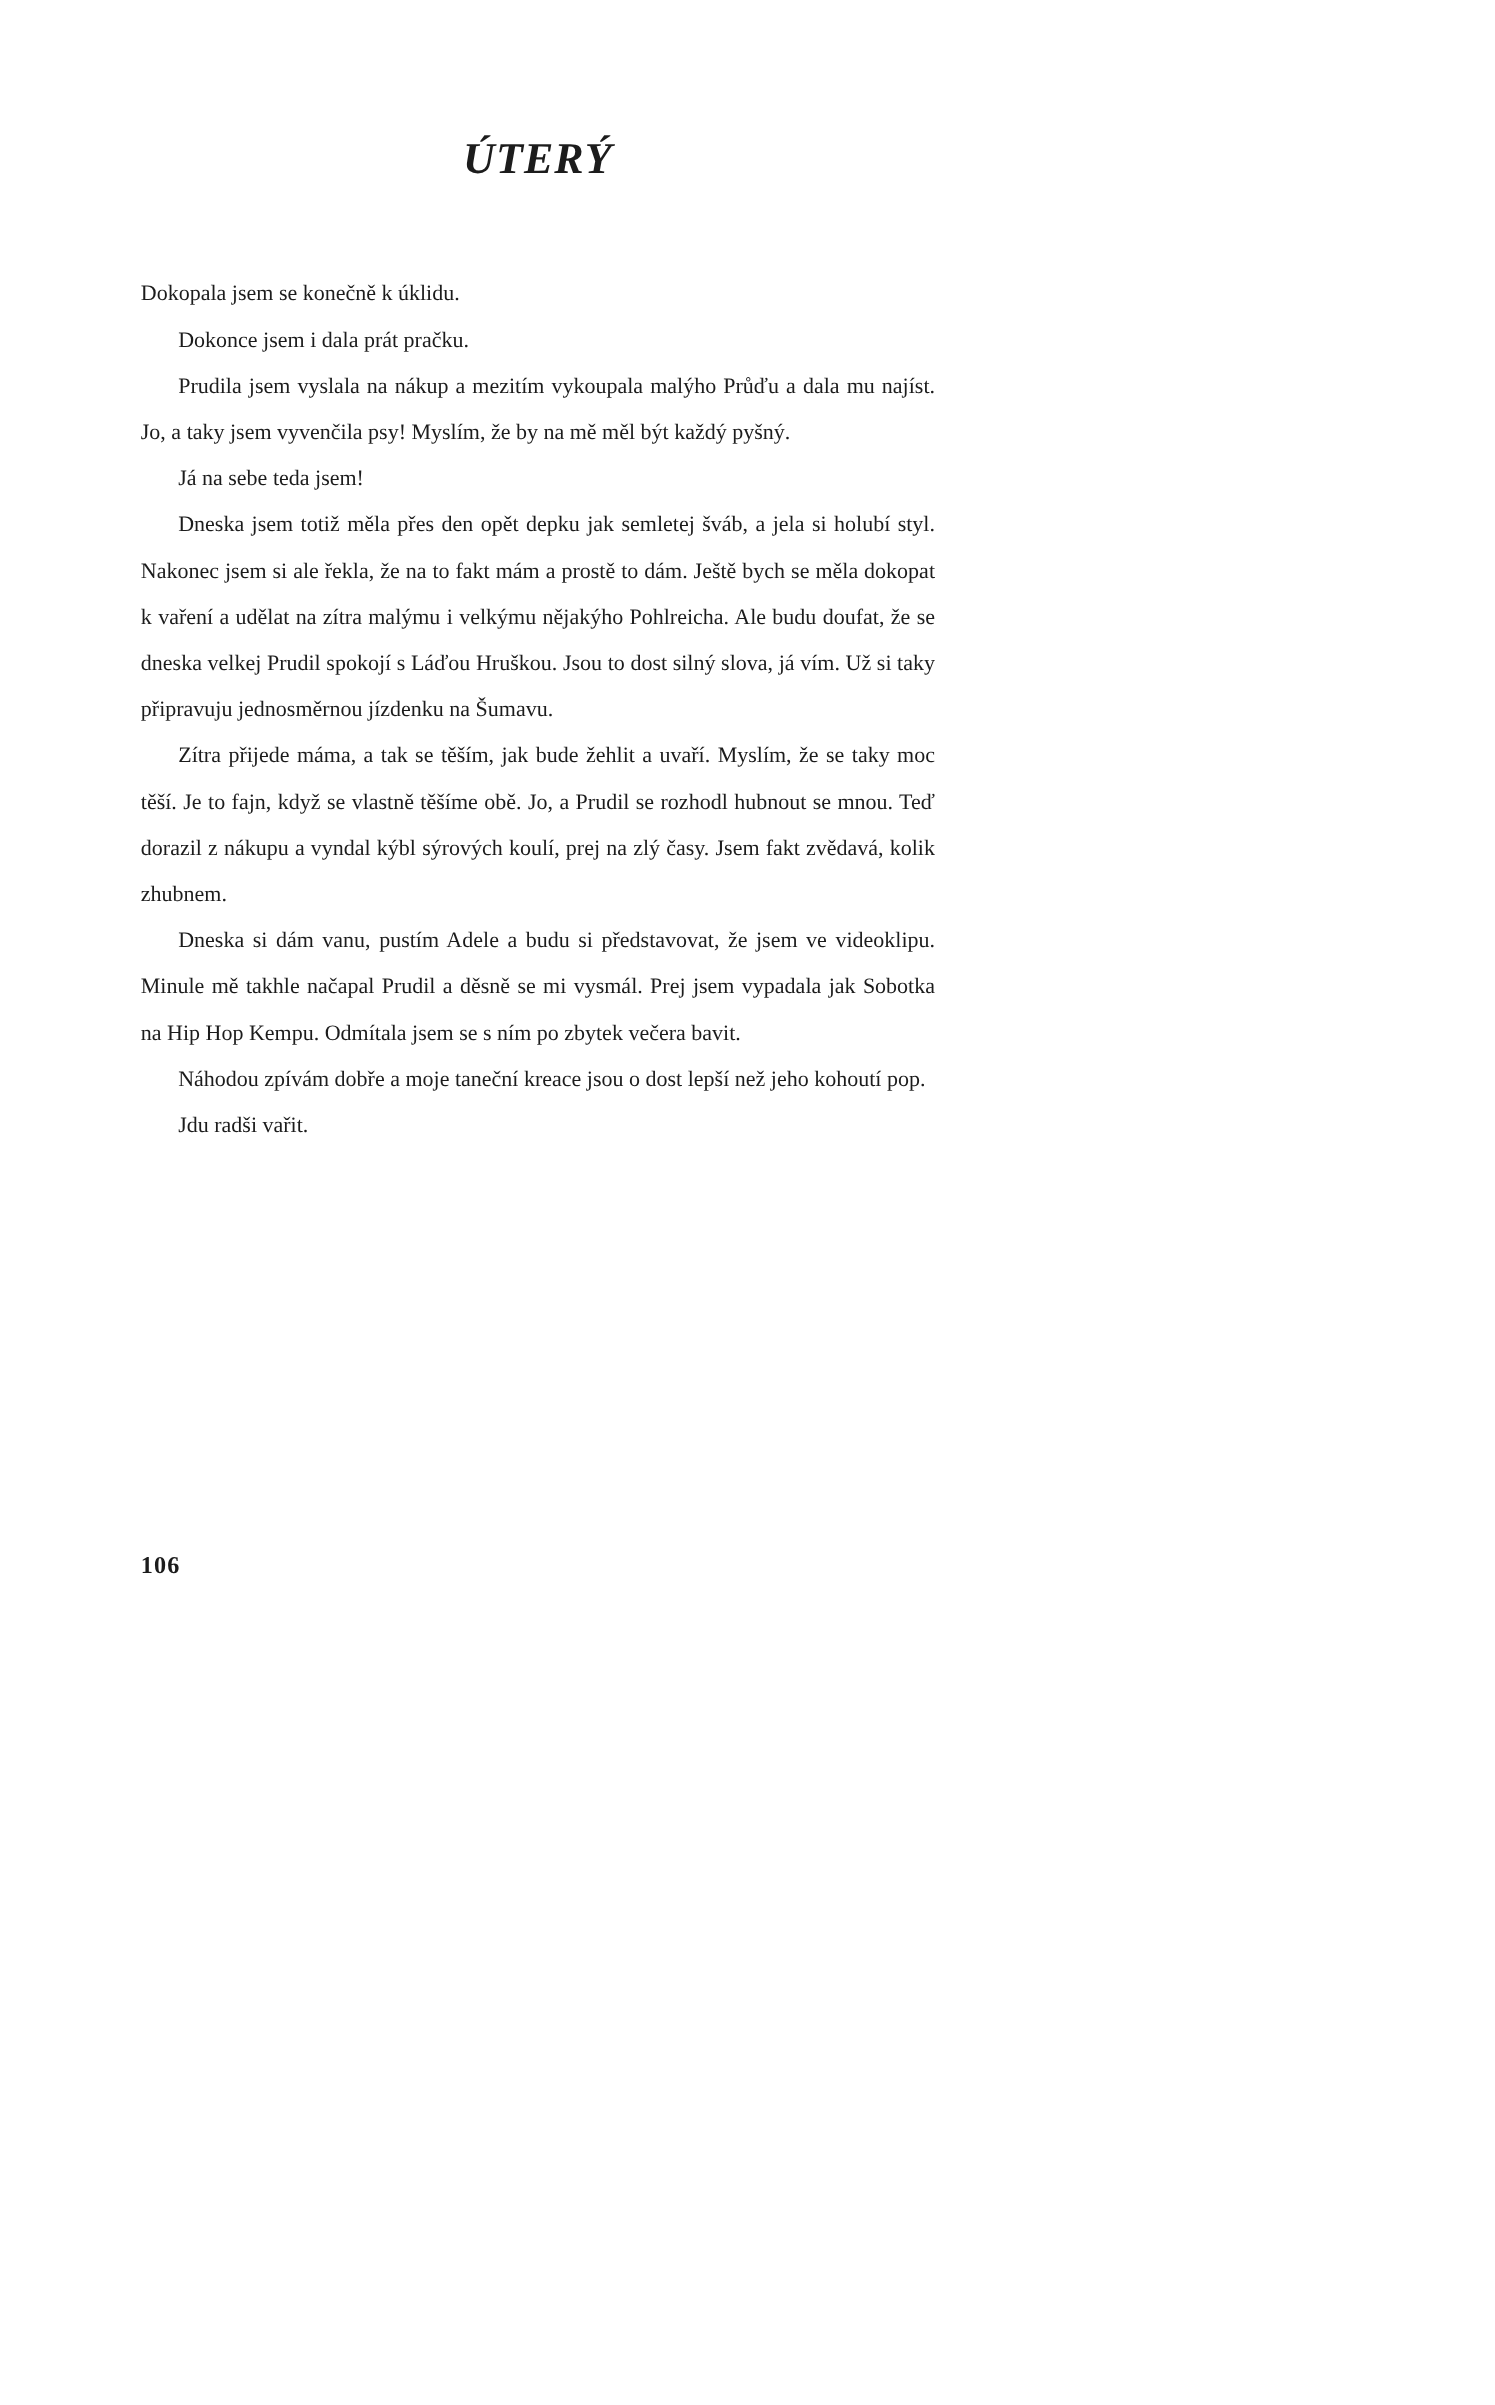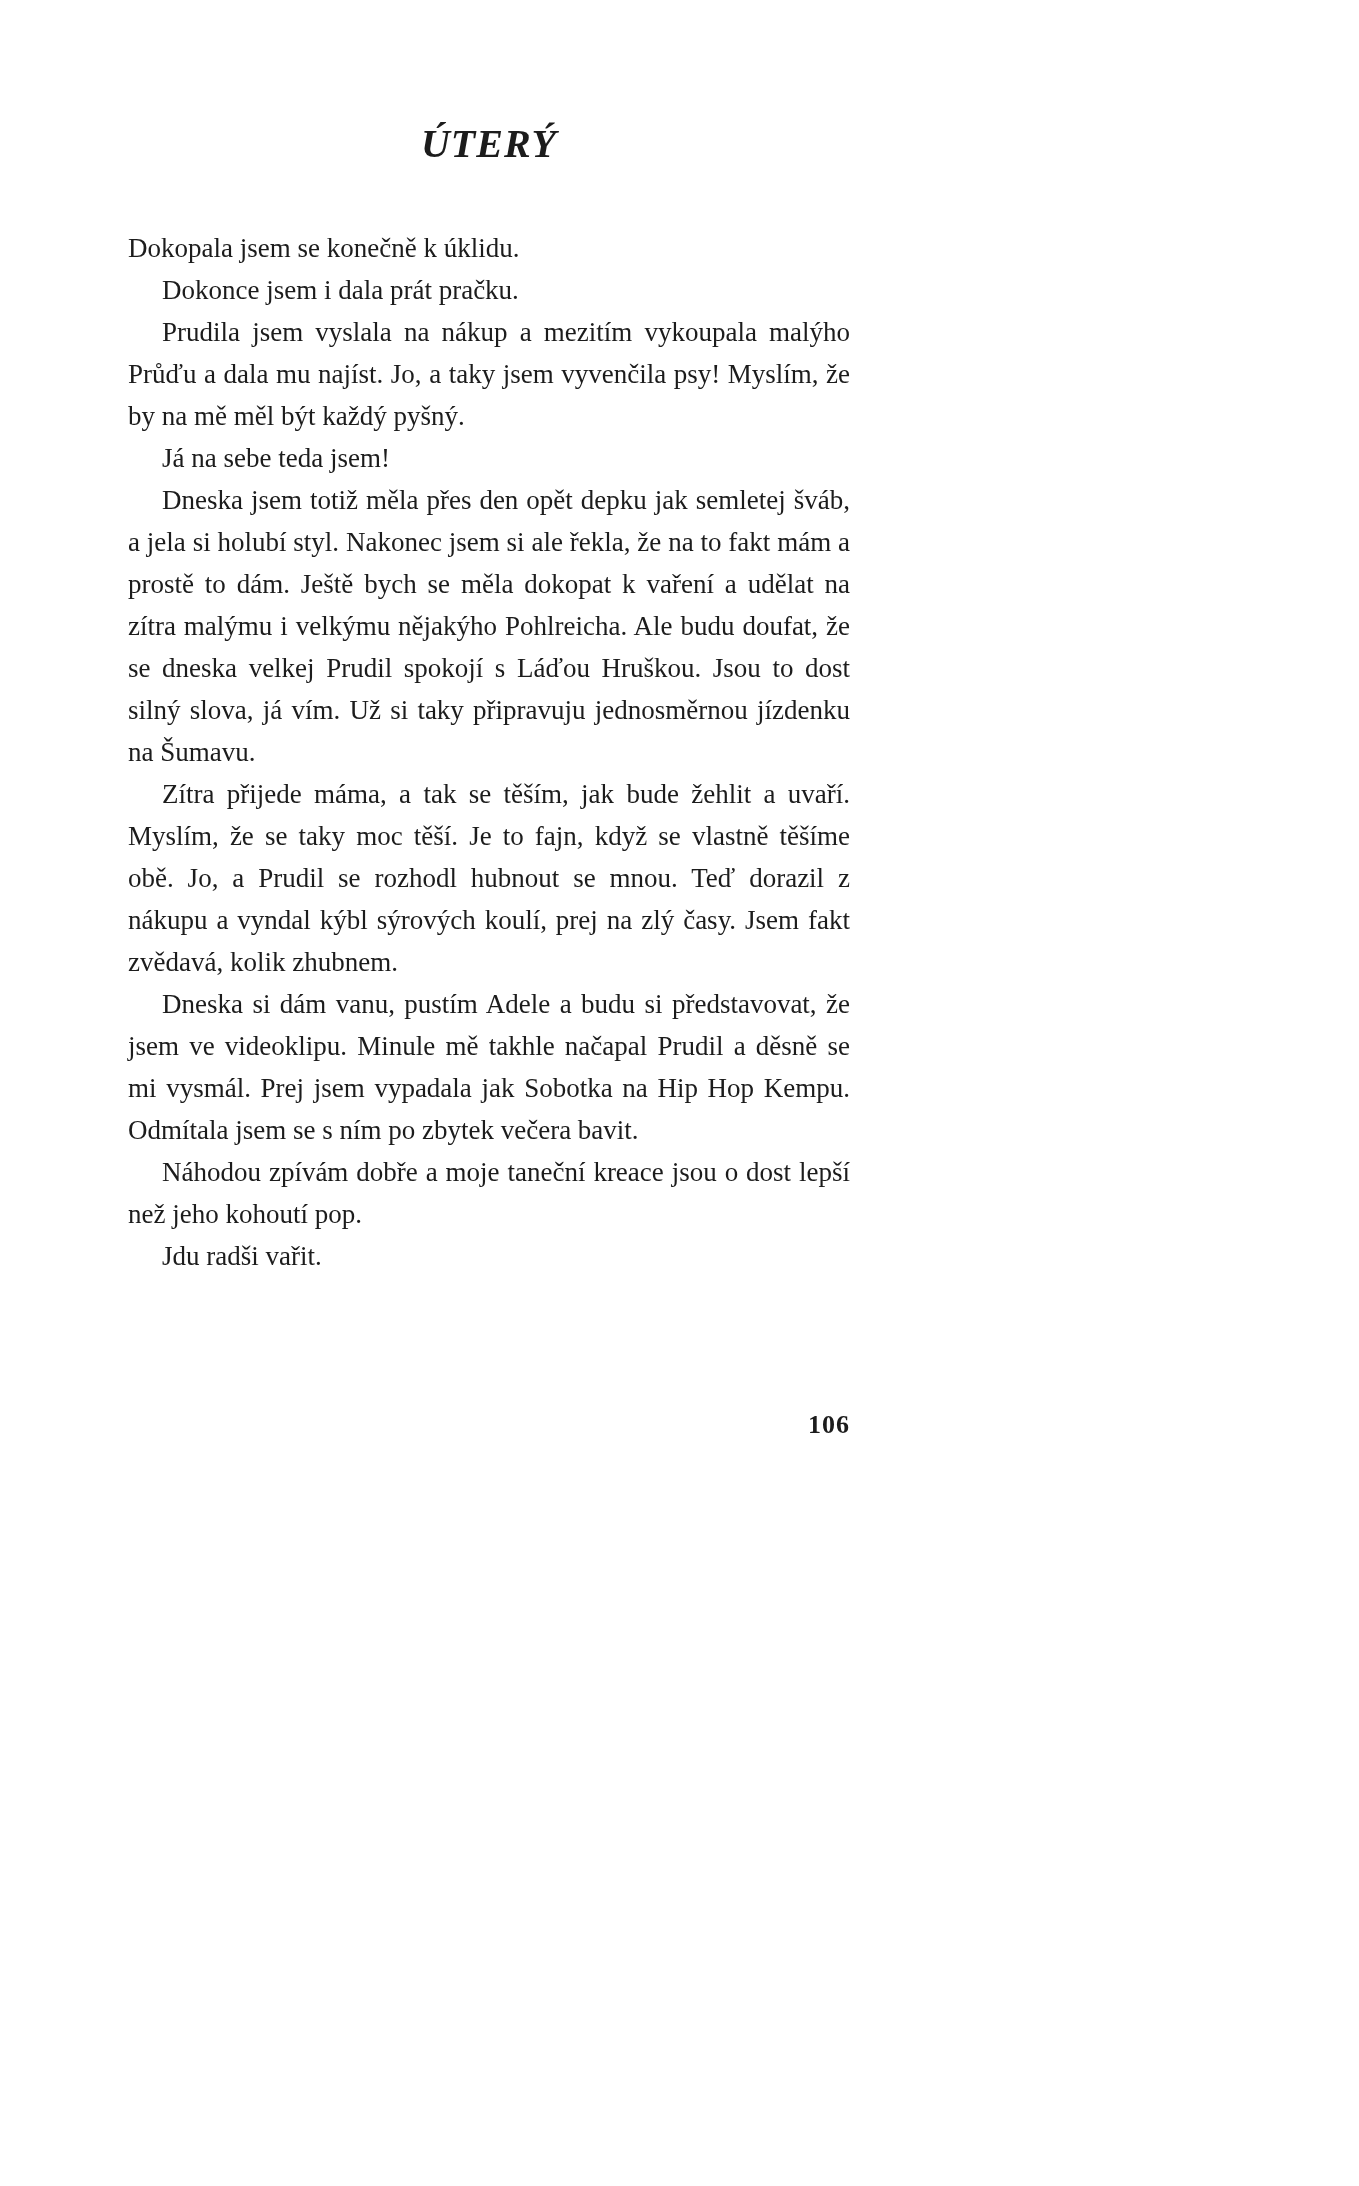--- a/index.html
+++ b/index.html
@@ -26,41 +26,41 @@
       margin: 0;
       padding-top: 120px;
       text-align: center;
       font-size: 40px;
       font-style: italic;
       font-weight: 700;
       letter-spacing: 1px;
       color: #1c1c1c;
     }
     .text-block {
-      margin-top: 60px;
-      font-size: 27px;
+      margin-top: 79px;
+      font-size: 20px;
       line-height: 42px;
       text-align: justify;
       hyphens: auto;
       -webkit-hyphens: auto;
     }
     .para {
       margin: 0;
       text-indent: 34px;
     }
     .para.first {
       text-indent: 0;
     }
     .page-number {
       position: absolute;
       left: 128px;
       top: 1410px;
       width: 722px;
-      text-align: right;
-      font-size: 26px;
+      text-align: left;
+      font-size: 22px;
       font-weight: 700;
       letter-spacing: 1px;
       color: #1c1c1c;
     }
   </style>
 </head>
 <body>
 
 <div class="page">
   <div class="content">

